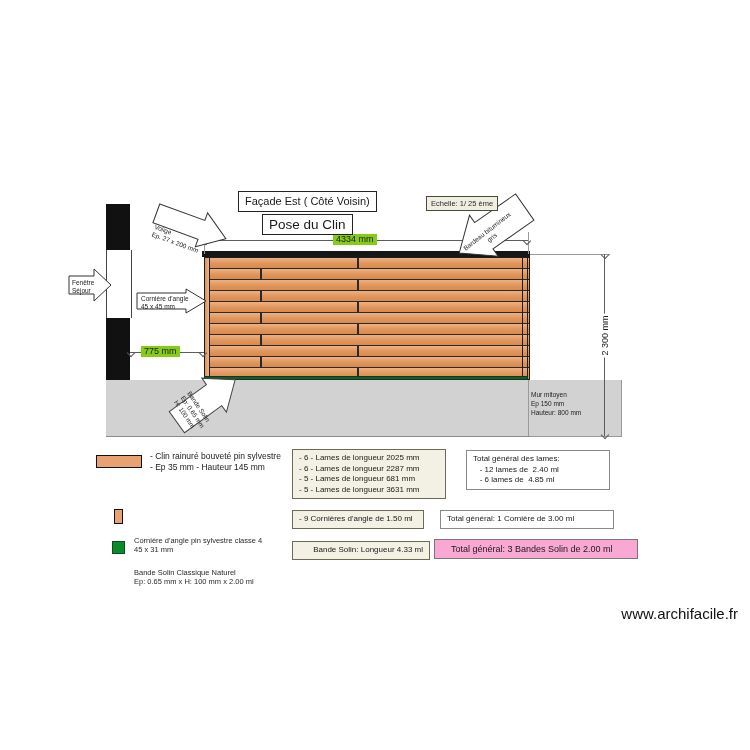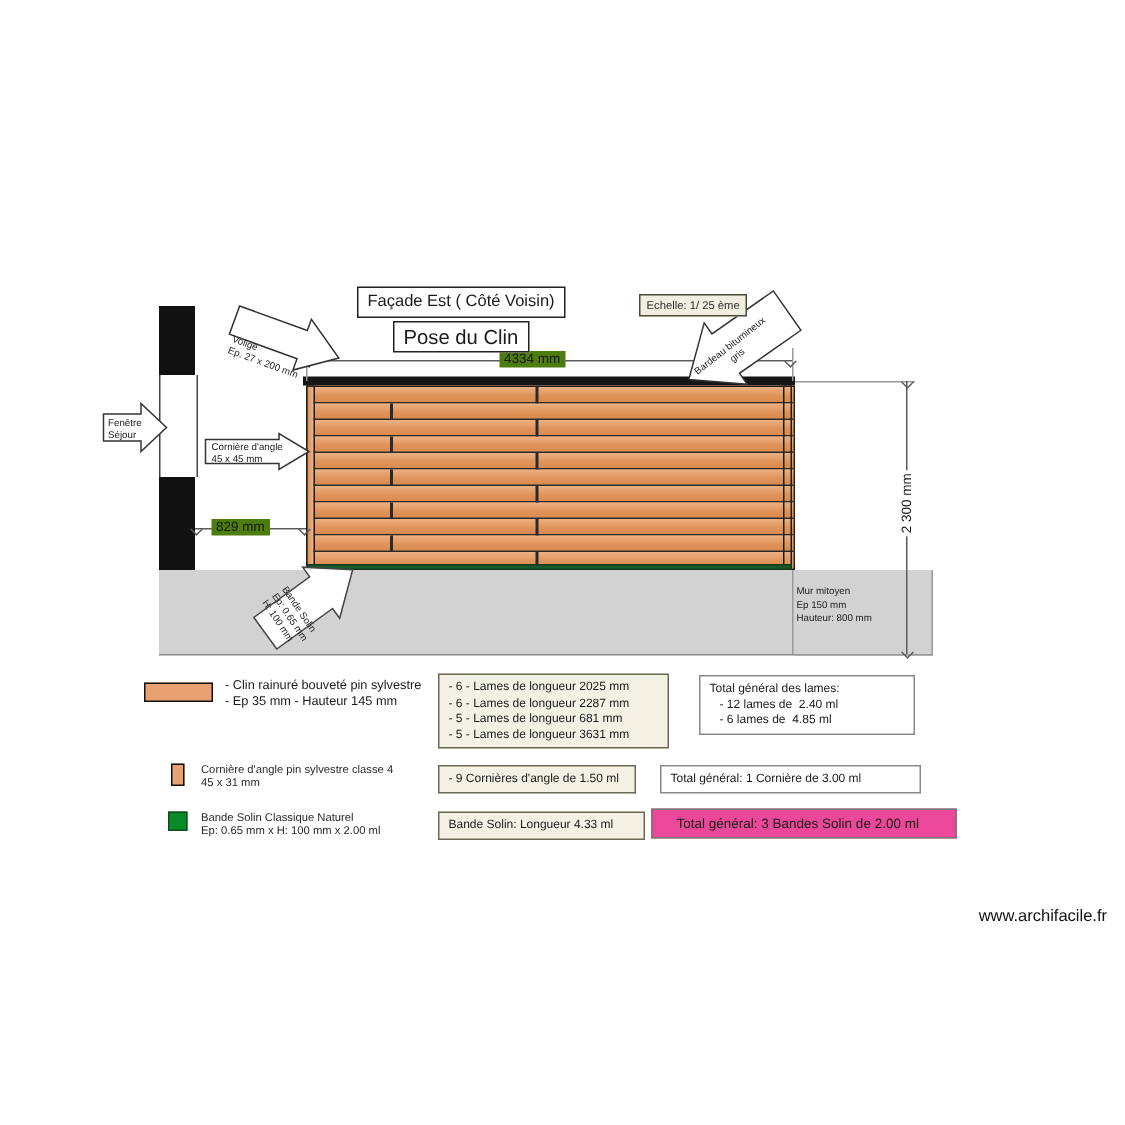--- a/index.html
+++ b/index.html
@@ -107,21 +107,21 @@
   }
 
   
   .dim-line-h {
     height: 1px; background: #5c5c5c;
   }
   .dim-line-v {
     width: 1px; background: #5c5c5c;
   }
   .dim-text {
-    font-size: 9px; color: #1a1a1a; background: #4d7c0f;
+    font-size: 9px; color: #1a1a1a; background: #84cc16;
     padding: 0 3px; white-space: nowrap; line-height: 11px;
   }
   .dim-text-v {
     font-size: 9px; color: #1a1a1a; background: #fff;
     white-space: nowrap; line-height: 11px;
     transform: rotate(-90deg); transform-origin: center center;
   }
   .tick {
     position: absolute; width: 5px; height: 5px;
     border-left: 1px solid #5c5c5c; border-bottom: 1px solid #5c5c5c;
@@ -157,40 +157,40 @@
     background: #e8a271; border: 1px solid #111; box-sizing: border-box;
   }
   .legend-swatch-solin {
     width: 13px; height: 13px;
     background: #0b8a2a; border: 1px solid #0a4f1c; box-sizing: border-box;
   }
   .legend-text {
     font-size: 8.5px; line-height: 10.5px; white-space: pre; color: #1a1a1a;
   }
   .legend-text-small {
-    font-size: 7.5px; line-height: 9.5px; white-space: pre; color: #2a2a2a;
+    font-size: 7.5px; line-height: 9.5px; white-space: pre; color: #2a2a2a; margin-top: 28px;
   }
 
   .tally-box {
     border: 1px solid #6a6a55;
     background: #f2f1e4;
     font-size: 8px; line-height: 10.5px;
     white-space: pre; color: #1a1a1a;
     padding: 3px 6px;
   }
   .tally-box.white {
     background: #ffffff; border: 1px solid #888;
   }
   .tally-box.strong {
-    background: #ec4899; border: 1px solid #777; font-size: 9px; line-height: 12px; padding-left: 16px;
+    background: #f9a8d4; border: 1px solid #777; font-size: 9px; line-height: 12px; padding-left: 16px;
   }
 
   #watermark {
     right: 12px; top: 605px;
-    font-size: 11px; color: #111;
+    font-size: 15px; color: #111;
   }
 </style>
 </head>
 <body>
 
 <div class="abs" id="wall-left-upper"></div>
 <div class="abs" id="wall-left-window"></div>
 <div class="abs" id="wall-left-lower"></div>
 
 <div class="abs" id="ground-band"></div>
@@ -236,21 +236,21 @@
 <div class="abs dim-line-v ext-line" style="left:204px; top:232px; height:22px;"></div>
 <div class="abs dim-line-v ext-line" style="left:528px; top:232px; height:22px;"></div>
 <div class="abs dim-line-h" style="left:204px; top:240px; width:324px;"></div>
 <div class="abs tick" style="left:203px; top:238px;"></div>
 <div class="abs tick" style="left:524px; top:238px;"></div>
 <div class="abs dim-text" style="left:333px; top:234px;">4334 mm</div>
 
 <div class="abs dim-line-h" style="left:130px; top:352px; width:74px;"></div>
 <div class="abs tick" style="left:128px; top:350px;"></div>
 <div class="abs tick" style="left:200px; top:350px;"></div>
-<div class="abs dim-text" style="left:141px; top:346px;">829 mm</div>
+<div class="abs dim-text" style="left:141px; top:346px;">775 mm</div>
 
 <div class="abs dim-line-h ext-line" style="left:530px; top:254px; width:80px;"></div>
 <div class="abs dim-line-h ext-line" style="left:530px; top:436px; width:92px;"></div>
 <div class="abs dim-line-v" style="left:604px; top:254px; height:182px;"></div>
 <div class="abs tick" style="left:602px; top:252px;"></div>
 <div class="abs tick" style="left:602px; top:432px;"></div>
 <div class="abs" style="left:583px; top:330px; width:44px; height:12px;">
   <div class="dim-text-v" style="width:44px; text-align:center;">2 300 mm</div>
 </div>
 
@@ -321,16 +321,16 @@
 <div class="abs legend-text-small" style="left:134px; top:508px;">Cornière d'angle pin sylvestre classe 4</div>
 <div class="abs legend-text-small" style="left:134px; top:517px;">45 x 31 mm</div>
 
 <div class="abs tally-box" style="left:292px; top:510px; width:118px;">- 9 Cornières d'angle de 1.50 ml</div>
 <div class="abs tally-box white" style="left:440px; top:510px; width:160px;">Total général: 1 Cornière de 3.00 ml</div>
 
 <div class="abs legend-swatch-solin" style="left:112px; top:541px;"></div>
 <div class="abs legend-text-small" style="left:134px; top:540px;">Bande Solin Classique Naturel</div>
 <div class="abs legend-text-small" style="left:134px; top:549px;">Ep: 0.65 mm x H: 100 mm x 2.00 ml</div>
 
-<div class="abs tally-box" style="left:292px; top:541px; width:124px;">Bande Solin: Longueur 4.33 ml</div>
+<div class="abs tally-box" style="left:292px; top:541px; width:124px;text-align:right;">Bande Solin: Longueur 4.33 ml</div>
 <div class="abs tally-box strong" style="left:434px; top:539px; width:180px;">Total général: 3 Bandes Solin de 2.00 ml</div>
 
 <div class="abs" id="watermark">www.archifacile.fr</div>
 
 </body></html>

